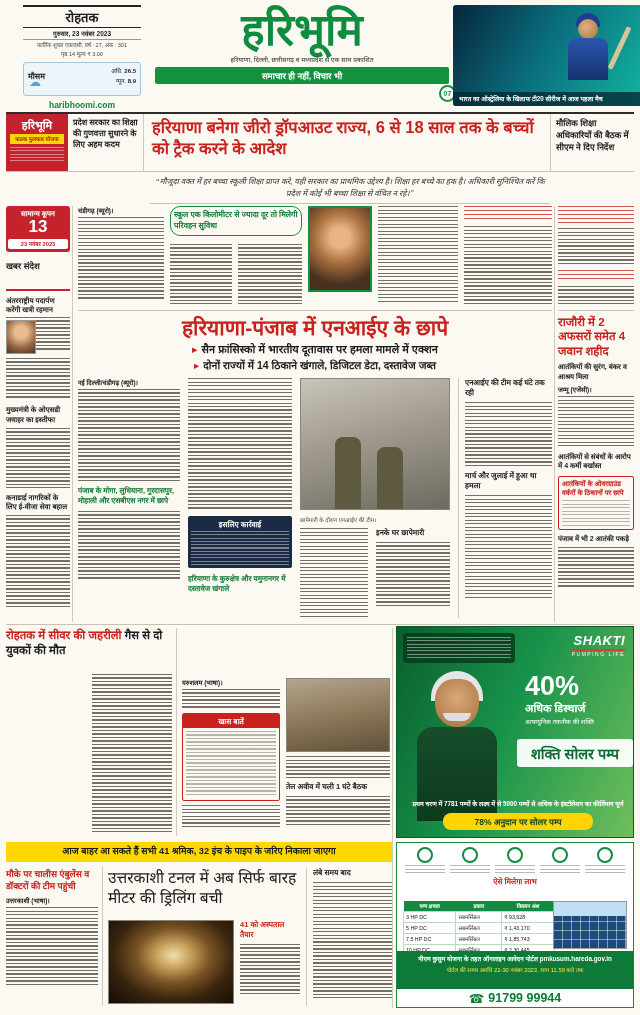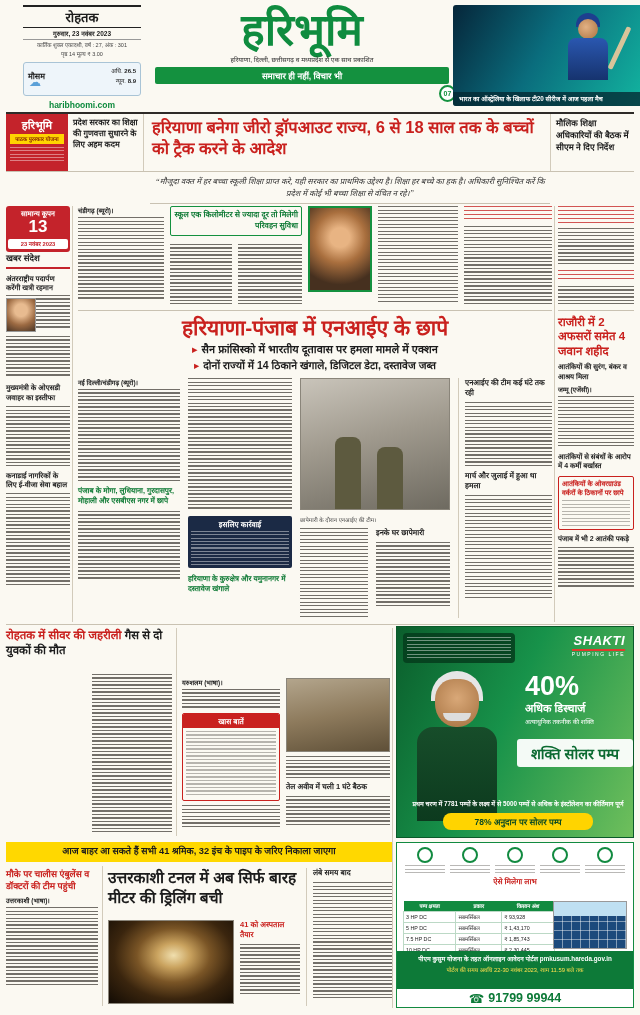--- a/index.html
+++ b/index.html
@@ -42,21 +42,21 @@
 .kicker{width:76px;flex:none;font-size:8px;font-weight:700;padding:4px 5px;line-height:1.35;border-right:1px solid #d2cbbb}
 .lead-headline{flex:1;color:#c9211e;font-size:16.5px;line-height:1.3;font-weight:700;padding:3px 8px;text-align:left}
 .side-note{width:84px;flex:none;font-size:8.5px;font-weight:700;padding:4px 5px;line-height:1.4;border-left:1px solid #d2cbbb}
 .quote{font-family:"Liberation Serif","DejaVu Serif",serif;font-style:italic;font-size:8px;line-height:1.45;color:#333;text-align:center;border-bottom:1px solid #c9c2b2;padding-bottom:3px}
 
 .sidebar{font-size:7px}
 .coupon{background:#c4232b;color:#fff;text-align:center;border-radius:3px;padding:3px 2px}
 .cp-title{font-size:7px;font-weight:700}
 .cp-num{font-size:17px;font-weight:700;line-height:1.1}
 .cp-date{font-size:5.8px;background:#fff;color:#c4232b;font-weight:700;border-radius:2px;margin-top:2px;padding:1px 0}
-.digest-title{margin-top:0;font-weight:700;font-size:8.5px;border-bottom:2px solid #c4232b;padding-bottom:4px}
+.digest-title{margin-top:8px;font-weight:700;font-size:8.5px;border-bottom:2px solid #c4232b;padding-bottom:18px}
 .sb-head{font-weight:700;font-size:7.2px;line-height:1.35;margin-top:5px}
 .sb-photo{width:30px;height:34px;border:1px solid #999;margin-top:3px;background:radial-gradient(circle at 50% 35%,#e8bb90 25%,#9c6a42 60%,#4a3526 100%);float:left;margin-right:3px}
 
 .nia{border-top:1px solid #c9c2b2;padding-top:4px}
 .nia-head{color:#c9211e;font-size:21px;text-align:center;font-weight:700;line-height:1.2}
 .nb{display:flex;gap:4px;font-weight:700;font-size:11px;justify-content:center;margin-top:3px;line-height:1.2}
 .nb .arr{color:#c9211e}
 .nb.small{font-size:10.5px}
 .nia-body{position:relative;margin-top:6px;height:240px}
 .gsub{color:#0f7a35;font-weight:700;font-size:7.3px;line-height:1.4}
@@ -93,21 +93,21 @@
 .sk-40{position:absolute;left:128px;top:46px;color:#fff}
 .sk-40 .v{font-size:27px;font-weight:700;line-height:1}
 .sk-40 .l{font-size:11px;font-weight:700}
 .sk-40 .n{font-size:6.3px;margin-top:2px}
 .sk-title{position:absolute;left:120px;top:112px;width:116px;background:rgba(255,255,255,.95);color:#0b6a31;font-weight:700;font-size:14.5px;text-align:center;padding:4px 0;border-radius:3px}
 .sk-line{position:absolute;left:6px;bottom:28px;width:230px;color:#fff;font-weight:700;font-size:6.3px;text-align:center;line-height:1.4}
 .sk-pill{position:absolute;left:46px;bottom:7px;width:150px;background:#ffd400;color:#0b4a22;font-weight:700;font-size:8.5px;text-align:center;padding:3px 0;border-radius:8px}
 
 .ticker{background:#ffd800;font-weight:700;font-size:9.3px;display:flex;align-items:center;justify-content:center;text-align:center;line-height:1.2;padding:0 4px}
 .tn-lefthead{color:#c9211e;font-weight:700;font-size:9px;line-height:1.35}
-.tn-head{font-size:15.5px;font-weight:700;line-height:1.3}
+.tn-head{font-size:15.5px;font-weight:400;line-height:1.3}
 .photo.tunnel{background:radial-gradient(ellipse at 52% 42%,#f0dfae 0%,#caa35f 18%,#7a5526 40%,#3a250e 65%,#120b04 100%)}
 
 .bottom-ad{background:#fff;border:1px solid #128a40}
 .ba-icons{display:flex;justify-content:space-between;padding:4px 8px 0 8px}
 .ba-ic{width:40px}
 .ba-circle{width:16px;height:16px;border:2px solid #128a40;border-radius:50%;margin:0 auto 2px auto}
 .ba-note{color:#c9211e;font-weight:700;font-size:7.5px;text-align:center;margin-top:3px}
 .ba-table{position:absolute;left:6px;top:58px;width:152px;border-collapse:collapse;font-size:5.3px}
 .ba-table th{background:#128a40;color:#fff;padding:1px 2px;font-weight:700}
 .ba-table td{border:1px solid #bcd9c6;padding:1px 2px}
@@ -191,21 +191,21 @@
     <div class="sb-head">कनाडाई नागरिकों के लिए ई-वीजा सेवा बहाल</div>
     <div class="tf" style="height:92px;margin-top:3px"></div>
   </aside>
   <div class="abs vr" style="left:72px;top:206px;height:416px"></div>
 
   <section class="abs" style="left:78px;top:206px;width:474px;height:100px">
     <div class="abs" style="left:0;top:0;width:86px;height:98px">
       <span class="dl">चंडीगढ़ (ब्यूरो)।</span>
       <div class="tf" style="height:84px"></div>
     </div>
-    <div class="abs gsub" style="left:92px;top:0;width:132px;border:1px solid #14913f;border-radius:2px;padding:3px;font-size:7.8px;text-align:right">स्कूल एक किलोमीटर से ज्यादा दूर तो मिलेगी परिवहन सुविधा</div>
+    <div class="abs gsub" style="left:92px;top:0;width:132px;border:1px solid #14913f;border-radius:10px;padding:3px;font-size:7.8px;text-align:left">स्कूल एक किलोमीटर से ज्यादा दूर तो मिलेगी परिवहन सुविधा</div>
     <div class="abs tf" style="left:92px;top:38px;width:62px;height:60px"></div>
     <div class="abs tf" style="left:160px;top:38px;width:64px;height:60px"></div>
     <div class="abs photo cm" style="left:230px;top:0;width:64px;height:86px"></div>
     <div class="abs tf" style="left:300px;top:0;width:80px;height:98px"></div>
     <div class="abs" style="left:386px;top:0;width:88px;height:98px">
       <div class="tf red" style="height:16px"></div>
       <div class="tf" style="height:78px;margin-top:4px"></div>
     </div>
   </section>
 

